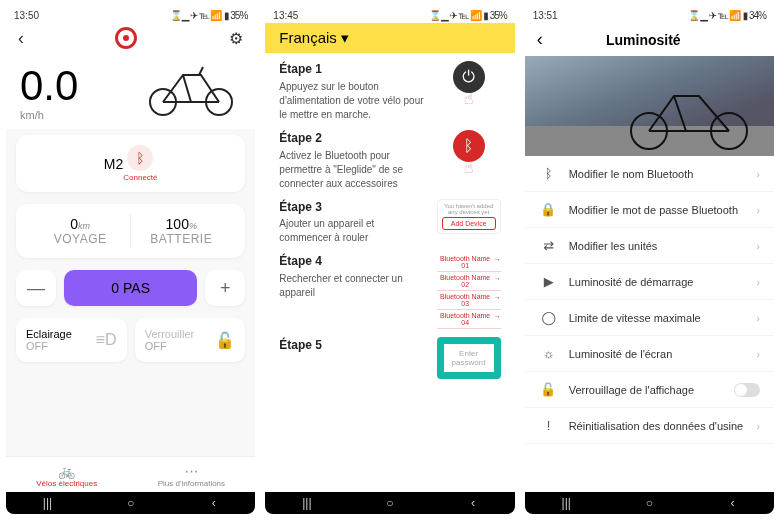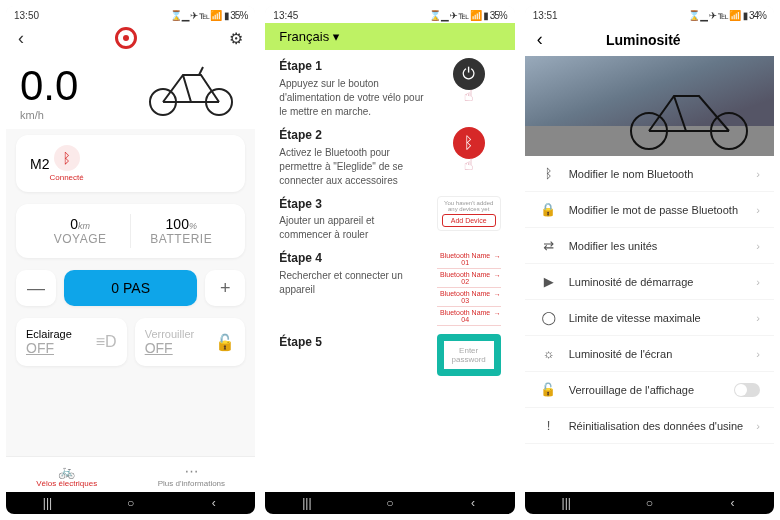--- a/index.html
+++ b/index.html
@@ -13,44 +13,44 @@
   
   .topbar { display: flex; justify-content: space-between; align-items: center; padding: 4px 12px; background: #fff; }
   .logo { width: 22px; height: 22px; border-radius: 50%; border: 3px solid #d62828; position: relative; }
   .logo::after { content: ""; width: 6px; height: 6px; background: #d62828; border-radius: 50%; position: absolute; top: 5px; left: 5px; }
   .hero { display: flex; align-items: flex-end; padding: 4px 14px 8px; background: #fff; }
   .speed { font-size: 42px; font-weight: 300; line-height: 1; }
   .unit { font-size: 11px; color: #888; margin-top: 2px; }
   .bike { flex: 1; text-align: right; }
   .bike svg { width: 100px; height: 60px; }
   .card { background: #fff; margin: 6px 10px; border-radius: 12px; box-shadow: 0 1px 3px rgba(0,0,0,.06); padding: 10px 14px; }
-  .conn { display: flex; justify-content: flex-start; align-items: center; }
+  .conn { display: flex; justify-content: center; align-items: center; }
   .conn-r { text-align: center; color: #d62828; }
   .bt { width: 26px; height: 26px; border-radius: 50%; background: #fbeaea; color: #d62828; display: flex; align-items: center; justify-content: center; font-size: 14px; margin: 0 auto; }
   .stats { display: flex; text-align: center; }
   .stat { flex: 1; border-right: 1px solid #eee; padding: 2px 0; }
   .stat:last-child { border-right: none; }
   .stat .v { font-size: 14px; font-weight: 500; }
   .stat .v small { font-size: 9px; color: #888; font-style: italic; }
   .stat .l { font-size: 12px; color: #999; letter-spacing: 0.5px; }
   .pas-row { display: flex; gap: 8px; margin: 6px 10px; }
   .pas-btn { flex: 0 0 40px; background: #fff; border-radius: 10px; display: flex; align-items: center; justify-content: center; font-size: 18px; color: #666; box-shadow: 0 1px 3px rgba(0,0,0,.06); }
-  .pas-mid { flex: 1; background: #0ea5e9; border-radius: 10px; display: flex; align-items: center; justify-content: center; font-size: 14px; font-weight: 500; box-shadow: 0 1px 3px rgba(0,0,0,.06); padding: 10px; text-align: center; }
+  .pas-mid { flex: 1; background: #8b5cf6; border-radius: 10px; display: flex; align-items: center; justify-content: center; font-size: 14px; font-weight: 500; box-shadow: 0 1px 3px rgba(0,0,0,.06); padding: 10px; text-align: center; }
   .toggles { display: flex; gap: 8px; margin: 6px 10px; }
   .tg { flex: 1; background: #fff; border-radius: 10px; padding: 10px; box-shadow: 0 1px 3px rgba(0,0,0,.06); display: flex; justify-content: space-between; align-items: center; }
   .tg.off { color: #bbb; }
   .tg .tt { font-size: 11px; }
-  .tg .st { font-size: 14px; color: #aaa; text-decoration: underline; }
+  .tg .st { font-size: 11px; color: #aaa; }
   .bottom-tabs { display: flex; justify-content: space-around; background: #fff; padding: 6px 0 4px; border-top: 1px solid #eee; }
   .btab { text-align: center; font-size: 8px; color: #888; }
   .btab.active { color: #d62828; }
   .btab .bi { font-size: 14px; display: block; }
 
   
-  .lang { padding: 6px 14px; font-size: 13px; background: #bef264; }
+  .lang { padding: 6px 14px; font-size: 15px; background: #fde047; }
   .steps { flex: 1; overflow: hidden; background: #fff; padding: 0 14px; }
   .step { display: flex; gap: 10px; margin: 8px 0; align-items: flex-start; }
   .step-txt { flex: 1; font-size: 10px; color: #555; line-height: 1.4; }
   .step-txt b { display: block; font-size: 12px; color: #222; margin-bottom: 2px; }
   .step-img { width: 64px; text-align: center; }
   .pwrbtn { width: 32px; height: 32px; border-radius: 50%; background: #333; color: #fff; display: flex; align-items: center; justify-content: center; margin: 0 auto; position: relative; }
   .btbtn { width: 32px; height: 32px; border-radius: 50%; background: #d62828; color: #fff; display: flex; align-items: center; justify-content: center; margin: 0 auto; }
   .finger { font-size: 16px; color: #d9a; margin-top: -4px; }
   .mini { border: 1px solid #eee; border-radius: 4px; padding: 3px; font-size: 6px; color: #999; }
   .mini .add { border: 1px solid #d62828; color: #d62828; font-size: 7px; padding: 2px 8px; border-radius: 3px; margin-top: 2px; display: inline-block; }

